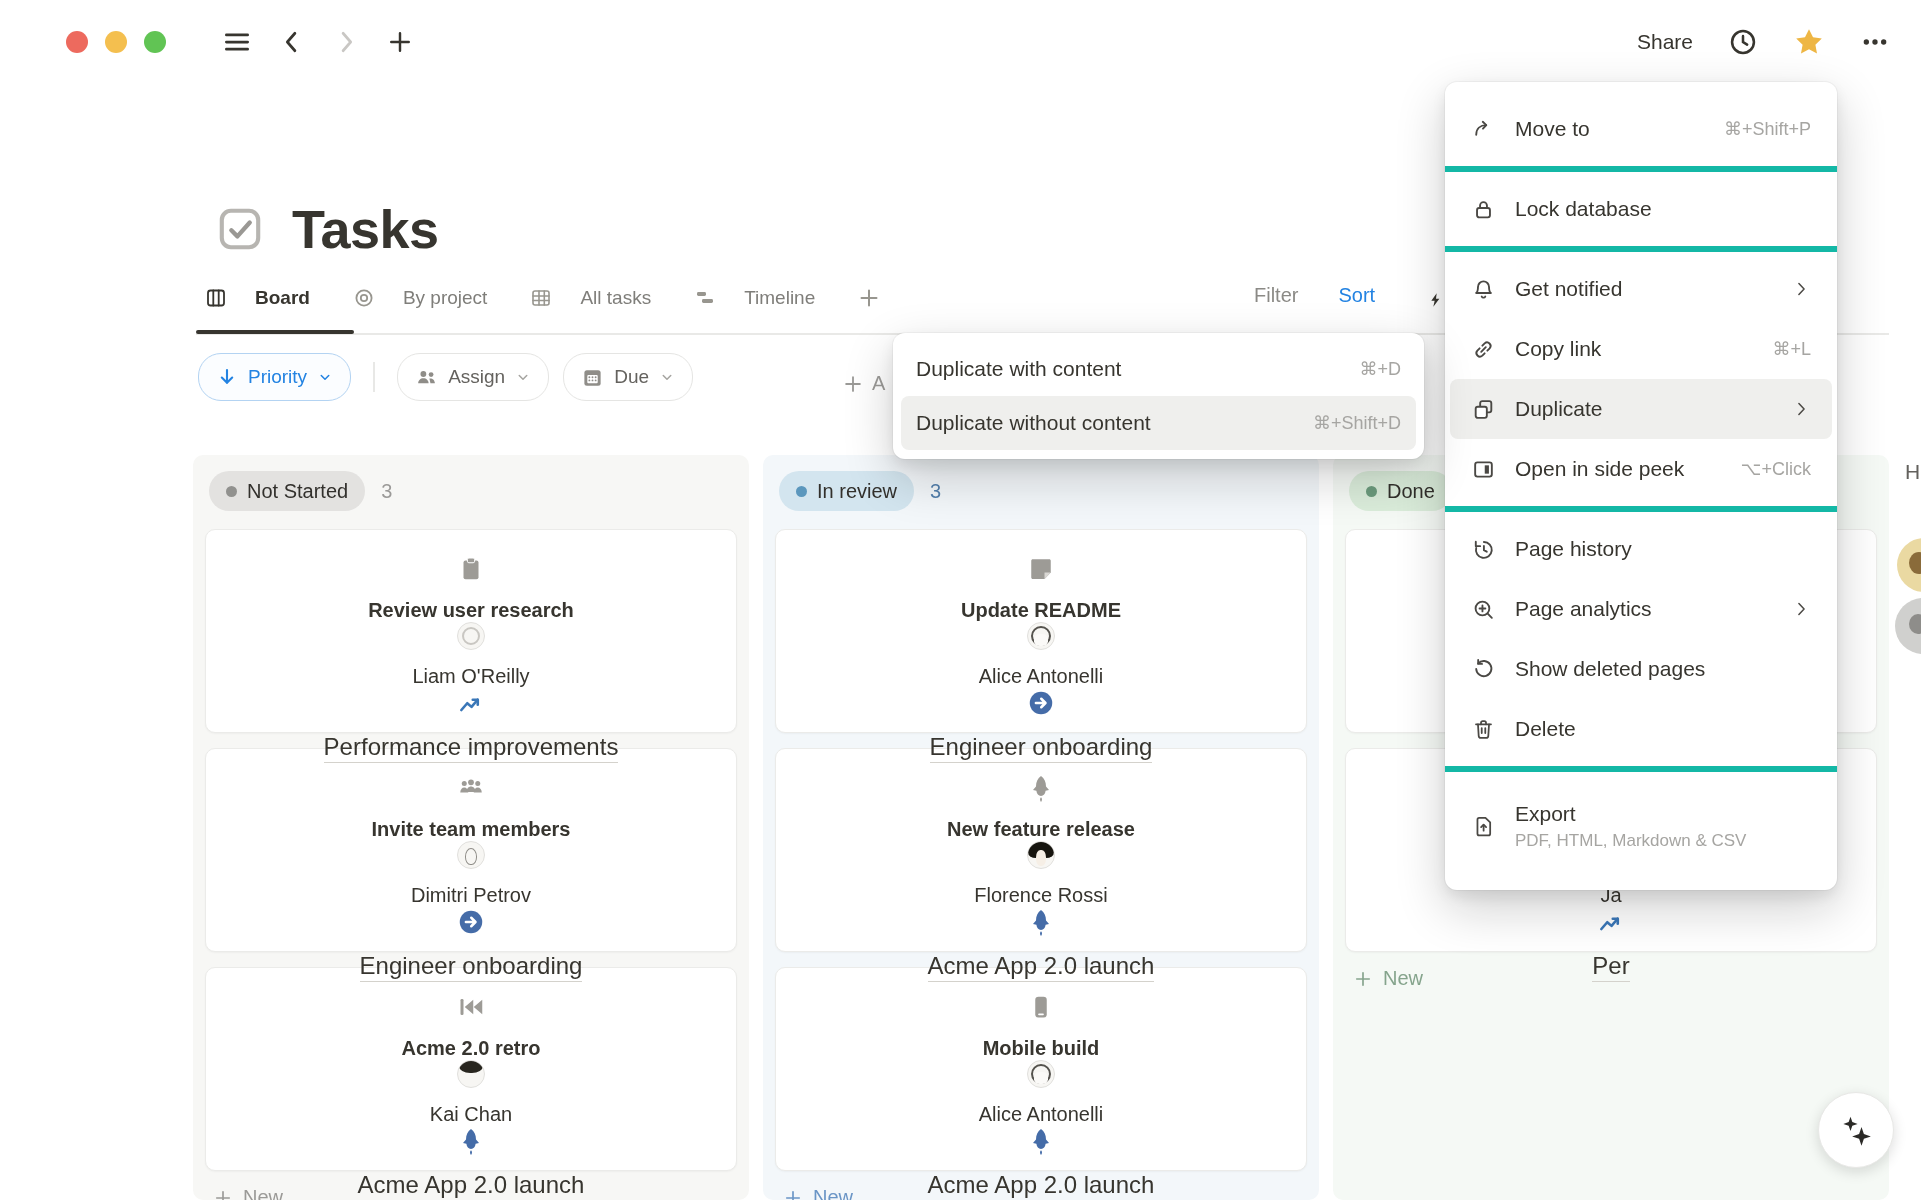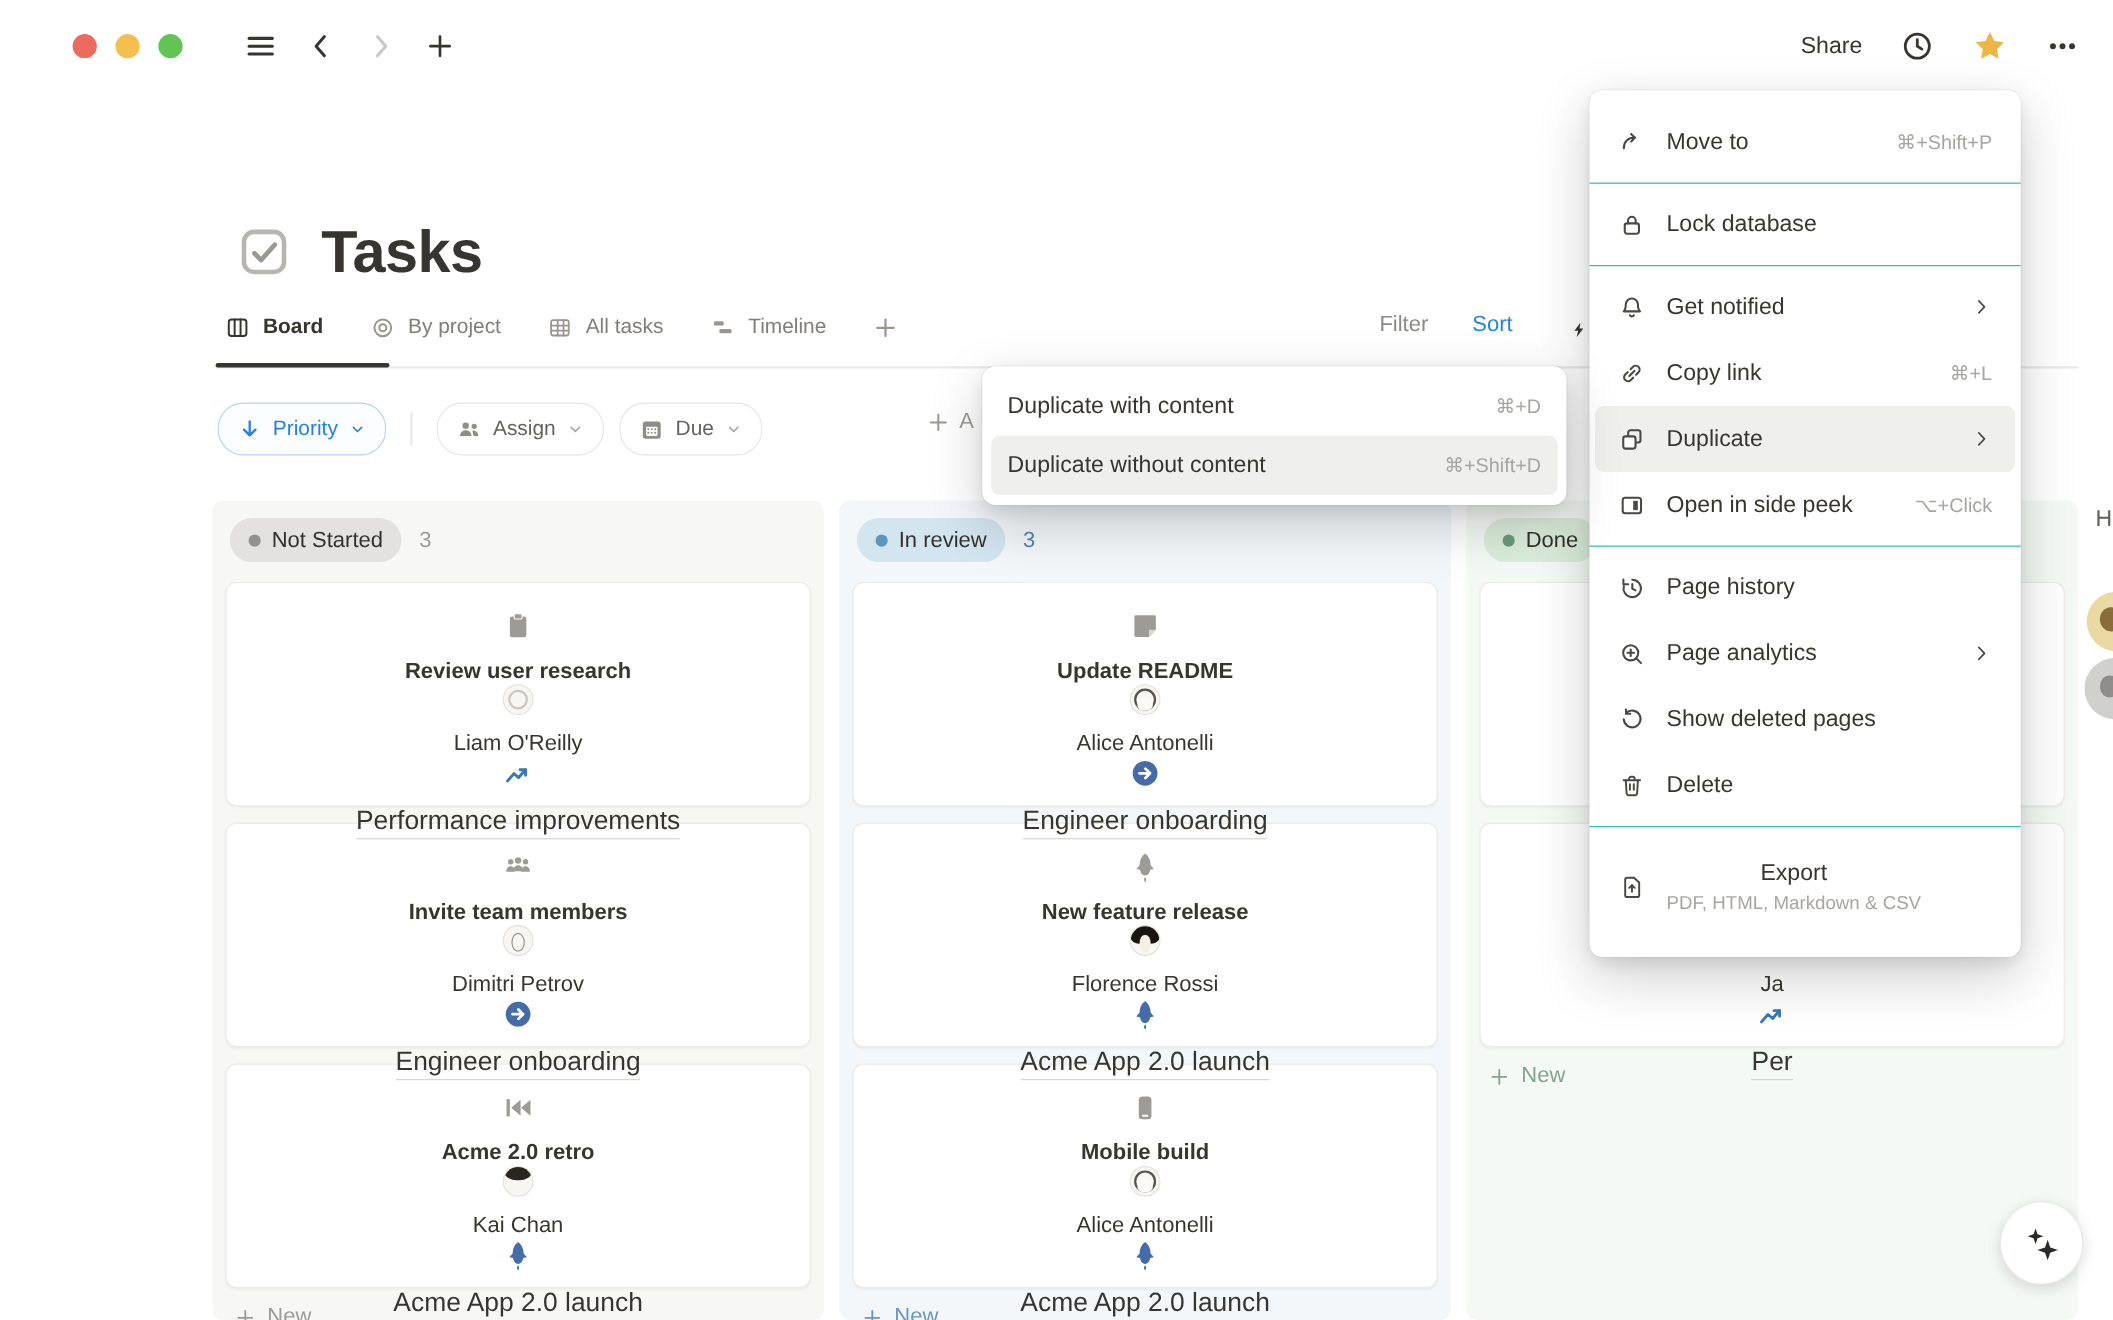--- a/index.html
+++ b/index.html
@@ -21,33 +21,33 @@
   .nav-ctrl .dim{color:#c9c7c4;}
   .topbar-right{margin-left:auto;display:flex;align-items:center;gap:34px;margin-right:30px;}
   .share-label{font-size:21px;color:#37352f;}
 
   
   .page-title{position:absolute;top:198px;left:214px;display:flex;align-items:center;gap:26px;}
   .page-title .title-text{font-size:54px;font-weight:700;letter-spacing:-0.5px;color:#37352f;}
 
   
   .tabs{position:absolute;top:272px;left:204px;height:52px;display:flex;align-items:center;gap:42px;}
-  .tab{display:flex;align-items:center;gap:11px;font-size:19px;font-weight:500;color:#7f7e7a;cursor:default;}
+  .tab{display:flex;align-items:center;gap:27px;font-size:19px;font-weight:500;color:#7f7e7a;cursor:default;}
   .tab .ic{color:#98968f;}
   .tab.active{color:#37352f;font-weight:600;}
   .tab.active .ic{color:#37352f;}
   .tabs-border{position:absolute;top:333px;left:196px;width:1693px;height:2px;background:#e9e9e7;}
   .tab-underline{position:absolute;top:330px;left:196px;width:158px;height:4px;border-radius:2px;background:#37352f;}
   .toolbar-right{position:absolute;top:284px;left:1254px;display:flex;gap:40px;font-size:20px;}
   .filter-label{color:#8b8a86;}
   .sort-label{color:#2383e2;}
   .partial-bolt{position:absolute;top:288px;left:1428px;width:16px;height:24px;overflow:hidden;color:#37352f;}
 
   
-  .chips{position:absolute;top:366px;left:198px;display:flex;align-items:center;}
+  .chips{position:absolute;top:353px;left:198px;display:flex;align-items:center;}
   .chip{display:flex;align-items:center;gap:9px;height:46px;padding:0 16px;border-radius:23px;
         border:1.5px solid #e5e5e3;background:#fff;font-size:19px;color:#64625e;}
   .chip .ic{color:#8f8d88;}
   .chip .chev{color:#a6a5a1;}
   .chip.accent{border-color:#b3d3f2;color:#2383e2;background:#fbfdff;}
   .chip.accent .ic,.chip.accent .chev{color:#2383e2;}
   .chip-divider{width:2px;height:30px;background:#e8e8e6;margin:0 22px;}
   .chip-gap{width:14px;}
   .add-chip{position:absolute;top:372px;left:842px;display:flex;align-items:center;gap:8px;
             font-size:20px;color:#9b9a97;}
@@ -90,21 +90,21 @@
   .avatar.outline::after{content:"";position:absolute;left:6px;right:6px;bottom:3px;height:12px;background:#fbfaf8;border-radius:40%;}
   .avatar.dark-curly::before{content:"";position:absolute;top:-3px;left:1px;right:1px;height:15px;background:#28261f;border-radius:50% 50% 46% 46%;}
   .avatar.dark-bob::before{content:"";position:absolute;top:-2px;left:0;right:0;height:18px;background:#17150f;border-radius:50% 50% 30% 30%;}
   .avatar.dark-bob::after{content:"";position:absolute;left:8px;right:8px;top:8px;bottom:2px;background:#f6efe6;border-radius:45%;}
 
   
   .context-menu{position:absolute;left:1445px;top:82px;width:392px;background:#fff;border-radius:12px;
      box-shadow:0 0 0 1px rgba(15,15,15,.04),0 6px 14px rgba(15,15,15,.08),0 18px 50px rgba(15,15,15,.2);
      padding:10px 0;z-index:40;box-sizing:border-box;}
   .menu-section{padding:7px 0;}
-  .menu-section + .menu-section{border-top:1px solid #14b8a6;text-align:center;}
+  .menu-section + .menu-section{border-top:6px solid #14b8a6;}
   .menu-item{display:flex;align-items:center;gap:19px;height:60px;padding:0 21px;margin:0 5px;border-radius:8px;
              font-size:21px;color:#37352f;}
   .menu-item.two-line{height:94px;}
   .menu-item.highlighted{background:#efefed;}
   .menu-item .ic{color:#4a4844;flex:none;}
   .menu-text{display:flex;flex-direction:column;gap:5px;min-width:0;}
   .menu-subtitle{font-size:17px;color:#a6a5a2;}
   .menu-right{margin-left:auto;display:flex;align-items:center;}
   .menu-shortcut{font-size:18px;color:#a6a5a2;white-space:nowrap;}
   .menu-chevron{color:#97958f;}

